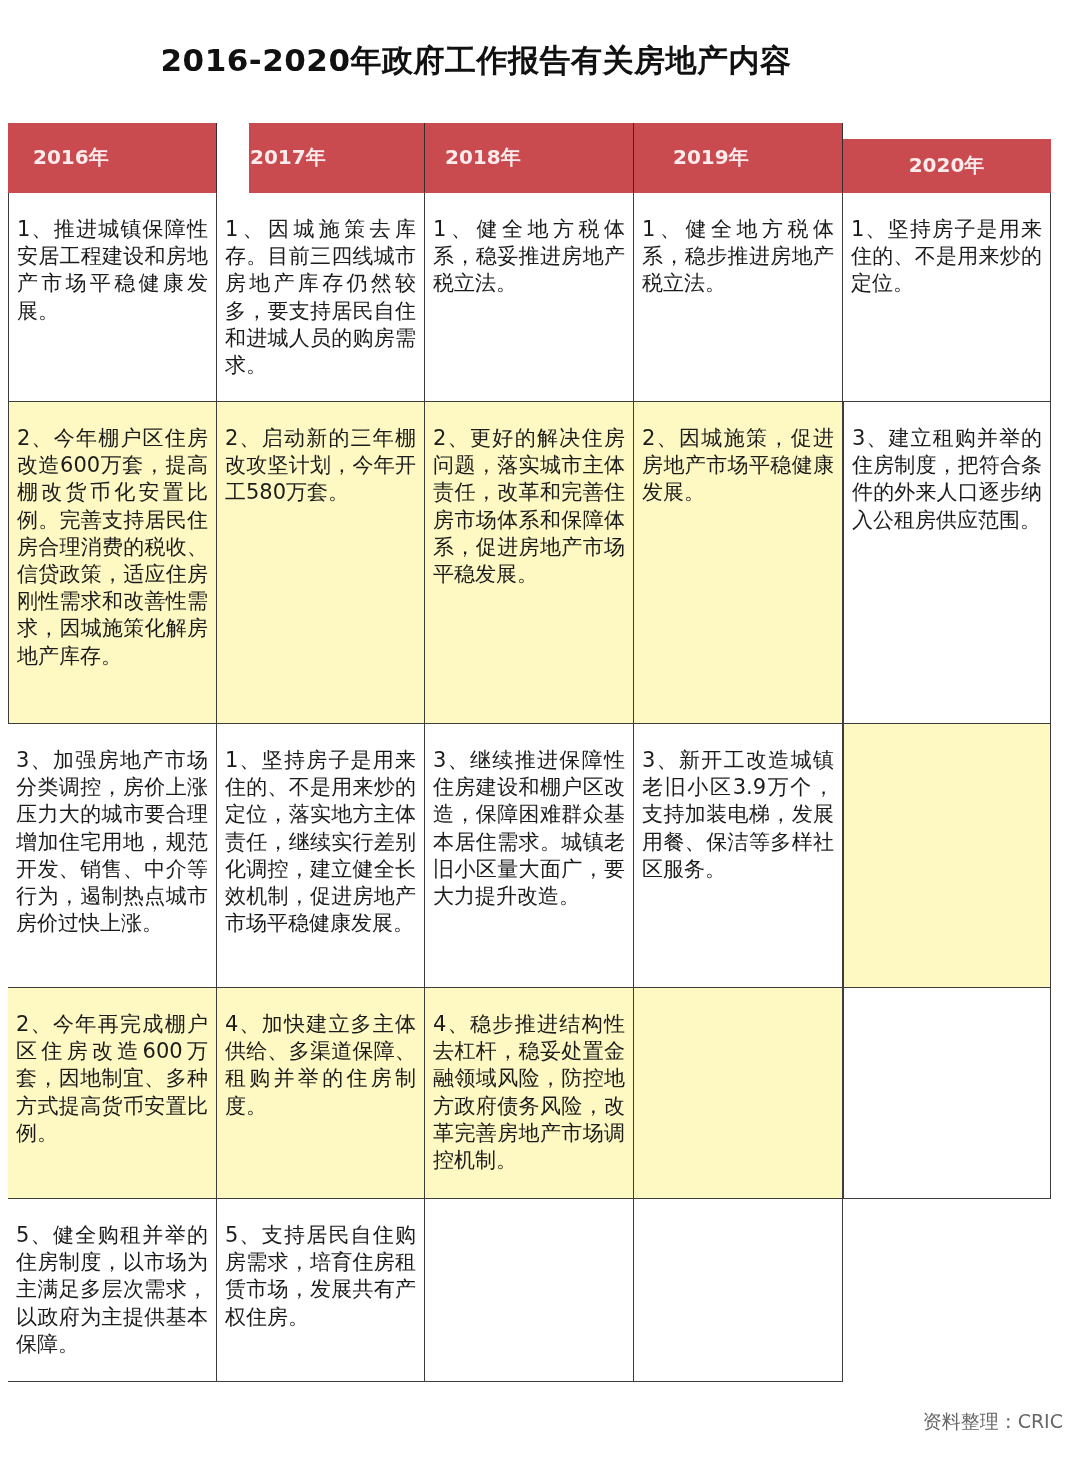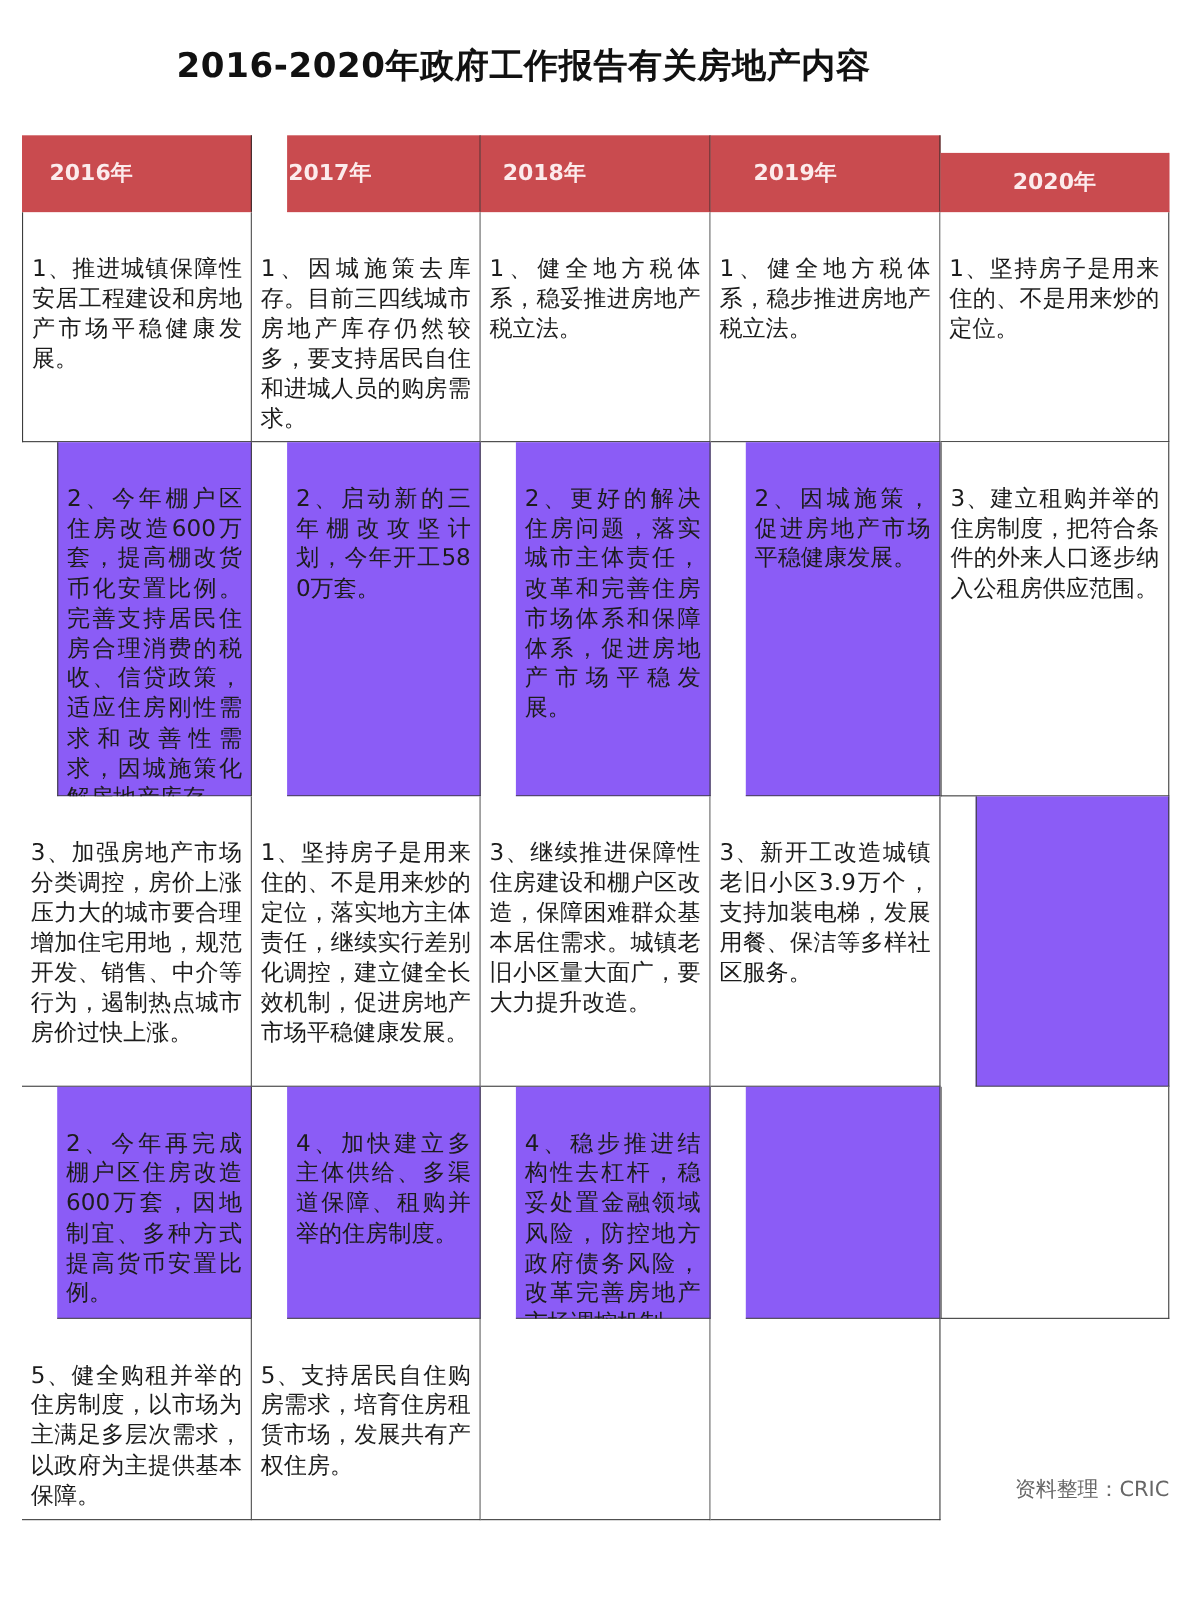--- a/index.html
+++ b/index.html
@@ -22,21 +22,21 @@
       width: 952px;
       text-align: center;
       font-size: 31px;
       font-weight: bold;
       color: #111111;
       letter-spacing: 0.5px;
       line-height: 44px;
     }
     .table {
       position: absolute;
-      left: 20px;
+      left: 8px;
       top: 123px;
       width: 866px;
       display: grid;
       grid-template-columns: 209px 208px 209px 209px 208px;
       grid-template-rows: 70px 209px 322px 264px 211px 183px;
       box-sizing: border-box;
     }
     .hcell {
       background: #C94B4F;
       color: #FCEBEC;
@@ -52,37 +52,37 @@
     .hcell.c0 { padding-left: 25px; }
     .hcell.c1 { padding-left: 1px; margin-left: 32px; }
     .hcell.c2 { padding-left: 20px; }
     .hcell.c3 { padding-left: 39px; }
     .hcell.c4 { justify-content: center; padding-left: 0; }
 
     .cell {
       box-sizing: border-box;
       border-right: 1.5px solid #3d3d3d;
       border-bottom: 1.5px solid #3d3d3d;
-      padding: 38px 8px 0 8px;
+      padding: 23px 8px 0 8px;
       font-size: 21px;
       line-height: 27.2px;
       text-align: justify;
       text-justify: inter-character;
       word-break: break-all;
       color: #1c1c1c;
       background: #ffffff;
     }
     .cell.first { border-left: 1.5px solid #3d3d3d; }
     .row-pink .cell,
-    .cell.pink { background: #8b5cf6; margin-left: 32px; }
+    .cell.pink { background: #fef9c3; }
 
     .footer-source {
       position: absolute;
       right: 17px;
-      top: 1341px;
+      top: 1408px;
       font-size: 19px;
       color: #666666;
       line-height: 26px;
     }
   </style>
 </head>
 <body>
 
 <div class="page-title">2016-2020年政府工作报告有关房地产内容</div>
 

